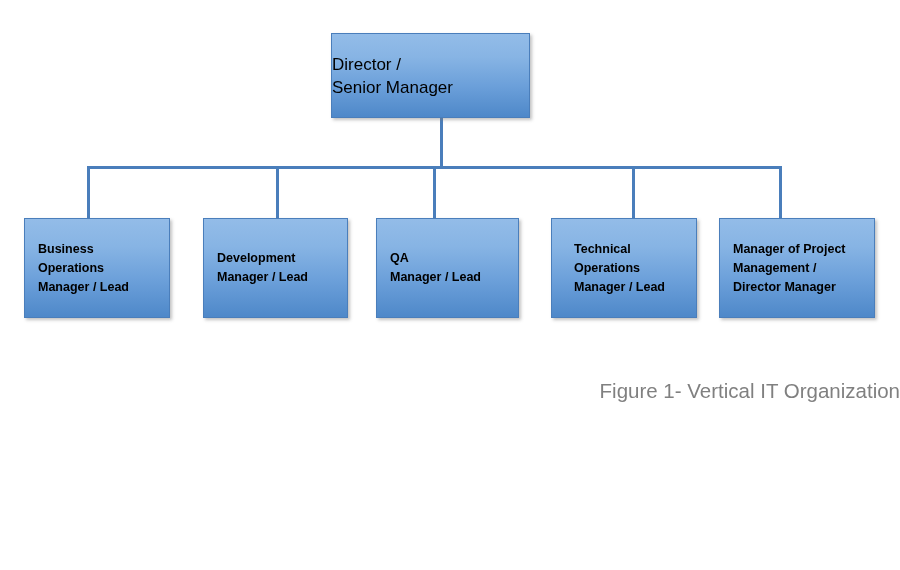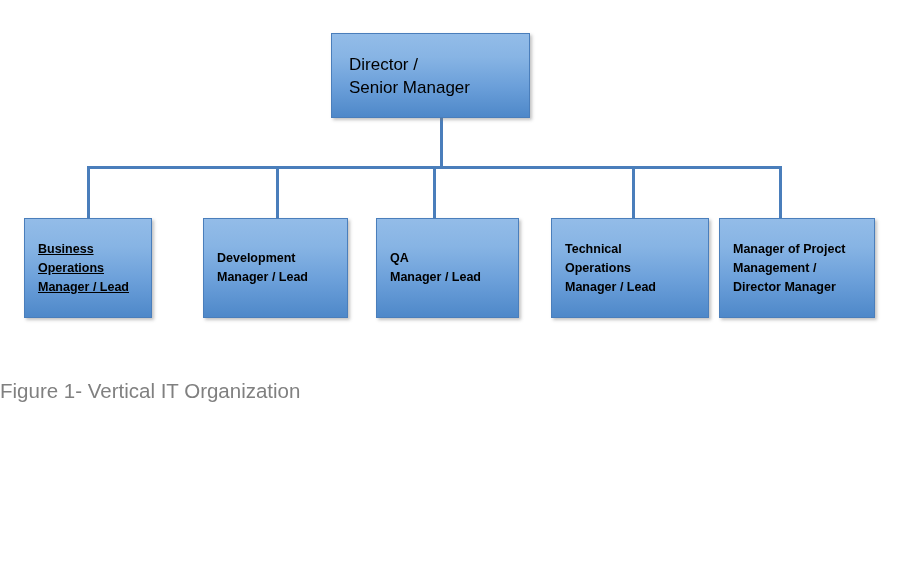--- a/index.html
+++ b/index.html
@@ -50,48 +50,47 @@
   .org-box.root {
     left: 331px;
     top: 33px;
     width: 199px;
     height: 85px;
   }
   .org-box.root .box-text {
     font-size: 17px;
     font-weight: 400;
     line-height: 23px;
-    padding-left: 17px;
   }
 
   
   .org-box.child {
     top: 218px;
     height: 100px;
   }
   .org-box.child .box-text {
     font-size: 12.5px;
     font-weight: bold;
     line-height: 19px;
     padding-left: 13px;
   }
 
-  .org-box.child.n1 { left: 24px;  width: 128px; text-decoration: underline; }
+  .org-box.child.n1 { left: 24px;  width: 146px; }
   .org-box.child.n2 { left: 203px; width: 145px; }
   .org-box.child.n3 { left: 376px; width: 143px; }
-  .org-box.child.n4 { left: 551px; width: 158px; }
+  .org-box.child.n4 { left: 551px; width: 146px; padding-left: 9px; }
   .org-box.child.n5 { left: 719px; width: 156px; }
 
   
   #figure-caption {
     position: absolute;
     left: 0;
     top: 379px;
     width: 900px;
-    text-align: left;
+    text-align: right;
     color: #808080;
     font-size: 20.5px;
     font-weight: 400;
   }
 </style>
 </head>
 <body>
 
 <div id="chart-canvas">
 

